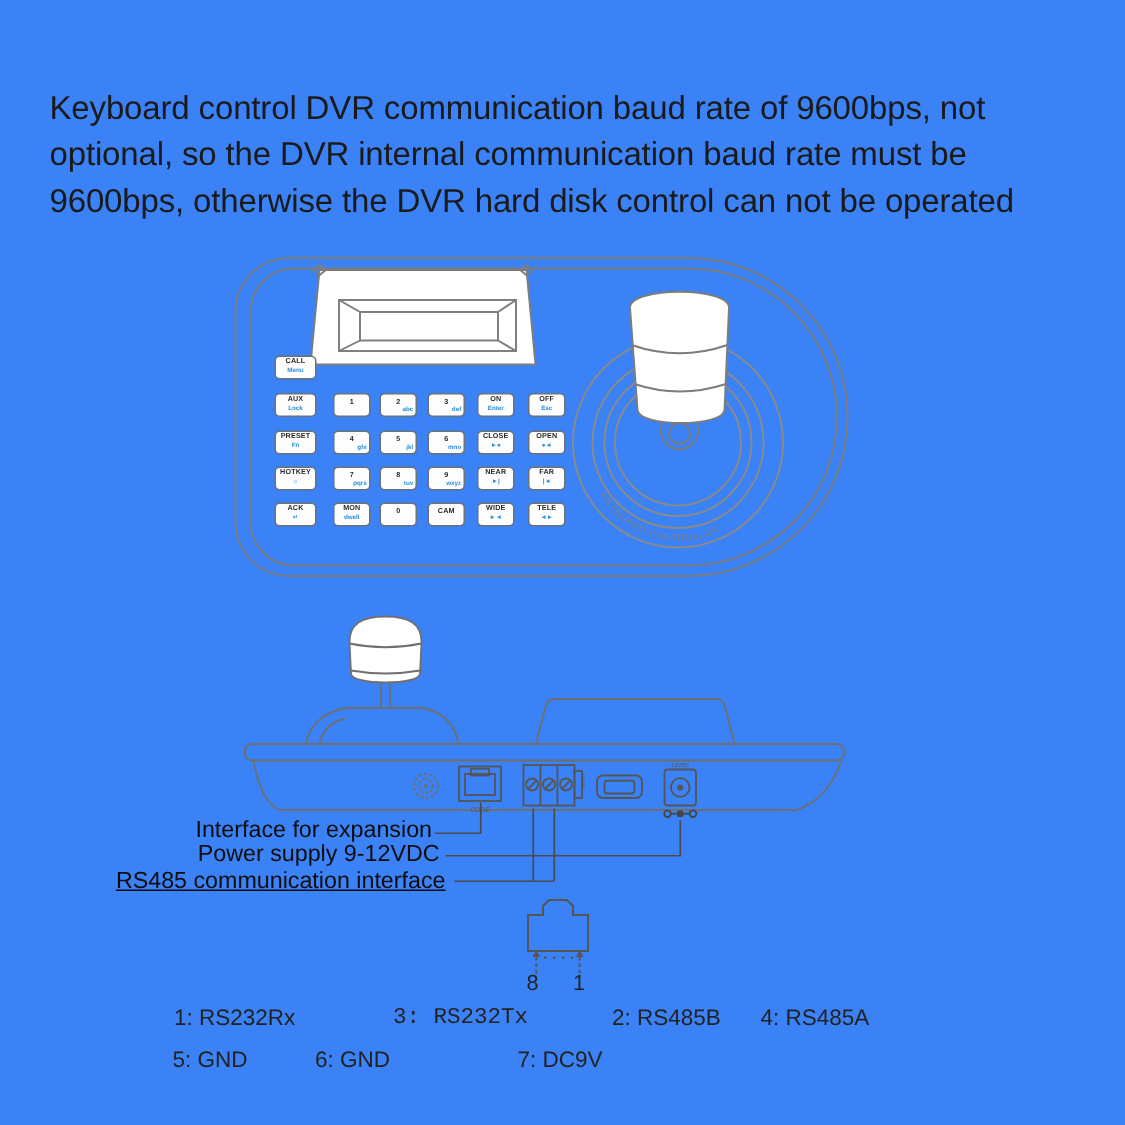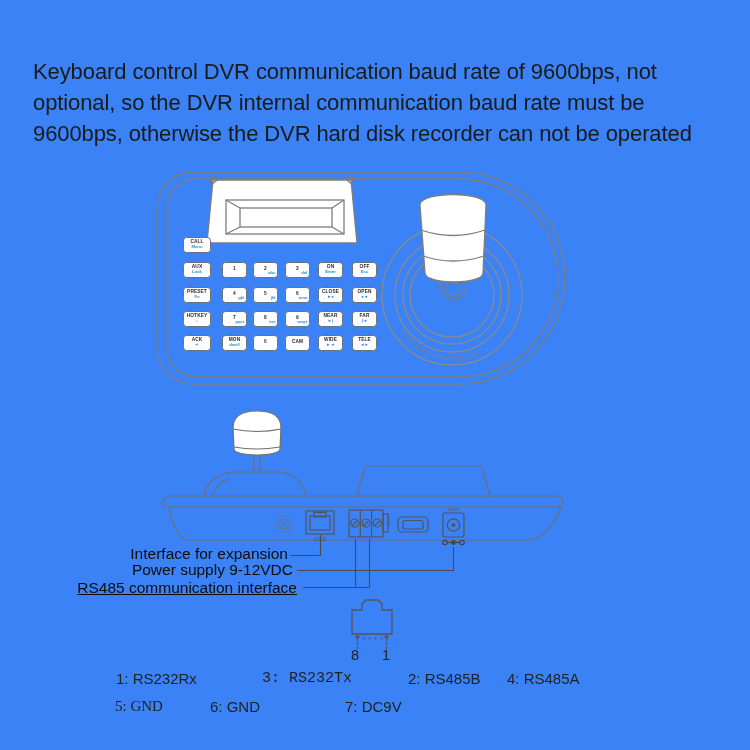--- a/index.html
+++ b/index.html
@@ -22,21 +22,21 @@
   .pin-item{position:absolute;font-size:15px;color:#222;white-space:nowrap;}
 </style>
 </head>
 <body>
 
 <div id="canvas">
 
   <div id="header" class="abs">
     <div>Keyboard control DVR communication baud rate of 9600bps, not</div>
     <div>optional, so the DVR internal communication baud rate must be</div>
-    <div>9600bps, otherwise the DVR hard disk recorder can not be operated</div>
+    <div>9600bps, otherwise the DVR hard disk control can not be operated</div>
   </div>
 
   <svg id="artwork" class="abs" viewBox="0 0 750 750">
 
     <g stroke="#7d7d7d" fill="none" stroke-width="1.3">
 
       <path d="M 193 172 H 459 A 106 106 0 0 1 459 384 H 193 A 36 36 0 0 1 157 348 V 208 A 36 36 0 0 1 193 172 Z"></path>
       <path d="M 196 179 H 459 A 99 99 0 0 1 459 377 H 196 A 29 29 0 0 1 167 348 V 208 A 29 29 0 0 1 196 179 Z"></path>
 
       <polygon fill="#ffffff" points="213,180 351,180 357,243 207,243"></polygon>
@@ -256,19 +256,19 @@
 
   <div class="lbl" style="left:100px;top:546px;width:188px;">Interface for expansion</div>
   <div class="lbl" style="left:105px;top:562px;width:188px;">Power supply 9-12VDC</div>
   <div class="lbl" style="left:40px;top:580px;width:257px;text-decoration:underline;">RS485 communication interface</div>
 
   <div id="pins-layer" class="abs" style="left:0;top:0;width:616px;height:750px;">
       <span class="pin-item" style="left: 116px; top: 670px;">1:  RS232Rx</span>
       <span class="pin-item" style="left: 262px; top: 670px; font-family: Liberation Mono, monospace;">3:  RS232Tx</span>
       <span class="pin-item" style="left: 408px; top: 670px;">2:  RS485B</span>
       <span class="pin-item" style="left: 507px; top: 670px;">4:  RS485A</span>
-      <span class="pin-item" style="left: 115px; top: 698px; font-family: Liberation Serif, serif;">5:  GND</span>
+      <span class="pin-item" style="left: 115px; top: 698px;">5:  GND</span>
       <span class="pin-item" style="left: 210px; top: 698px;">6:  GND</span>
       <span class="pin-item" style="left: 345px; top: 698px;">7:  DC9V</span>
       <span class="pin-item" style="left: 438px; top: 708px; margin-top: 43px;">8:  DC9V</span>
     </div>
 
 </div>
 
 </body></html>

